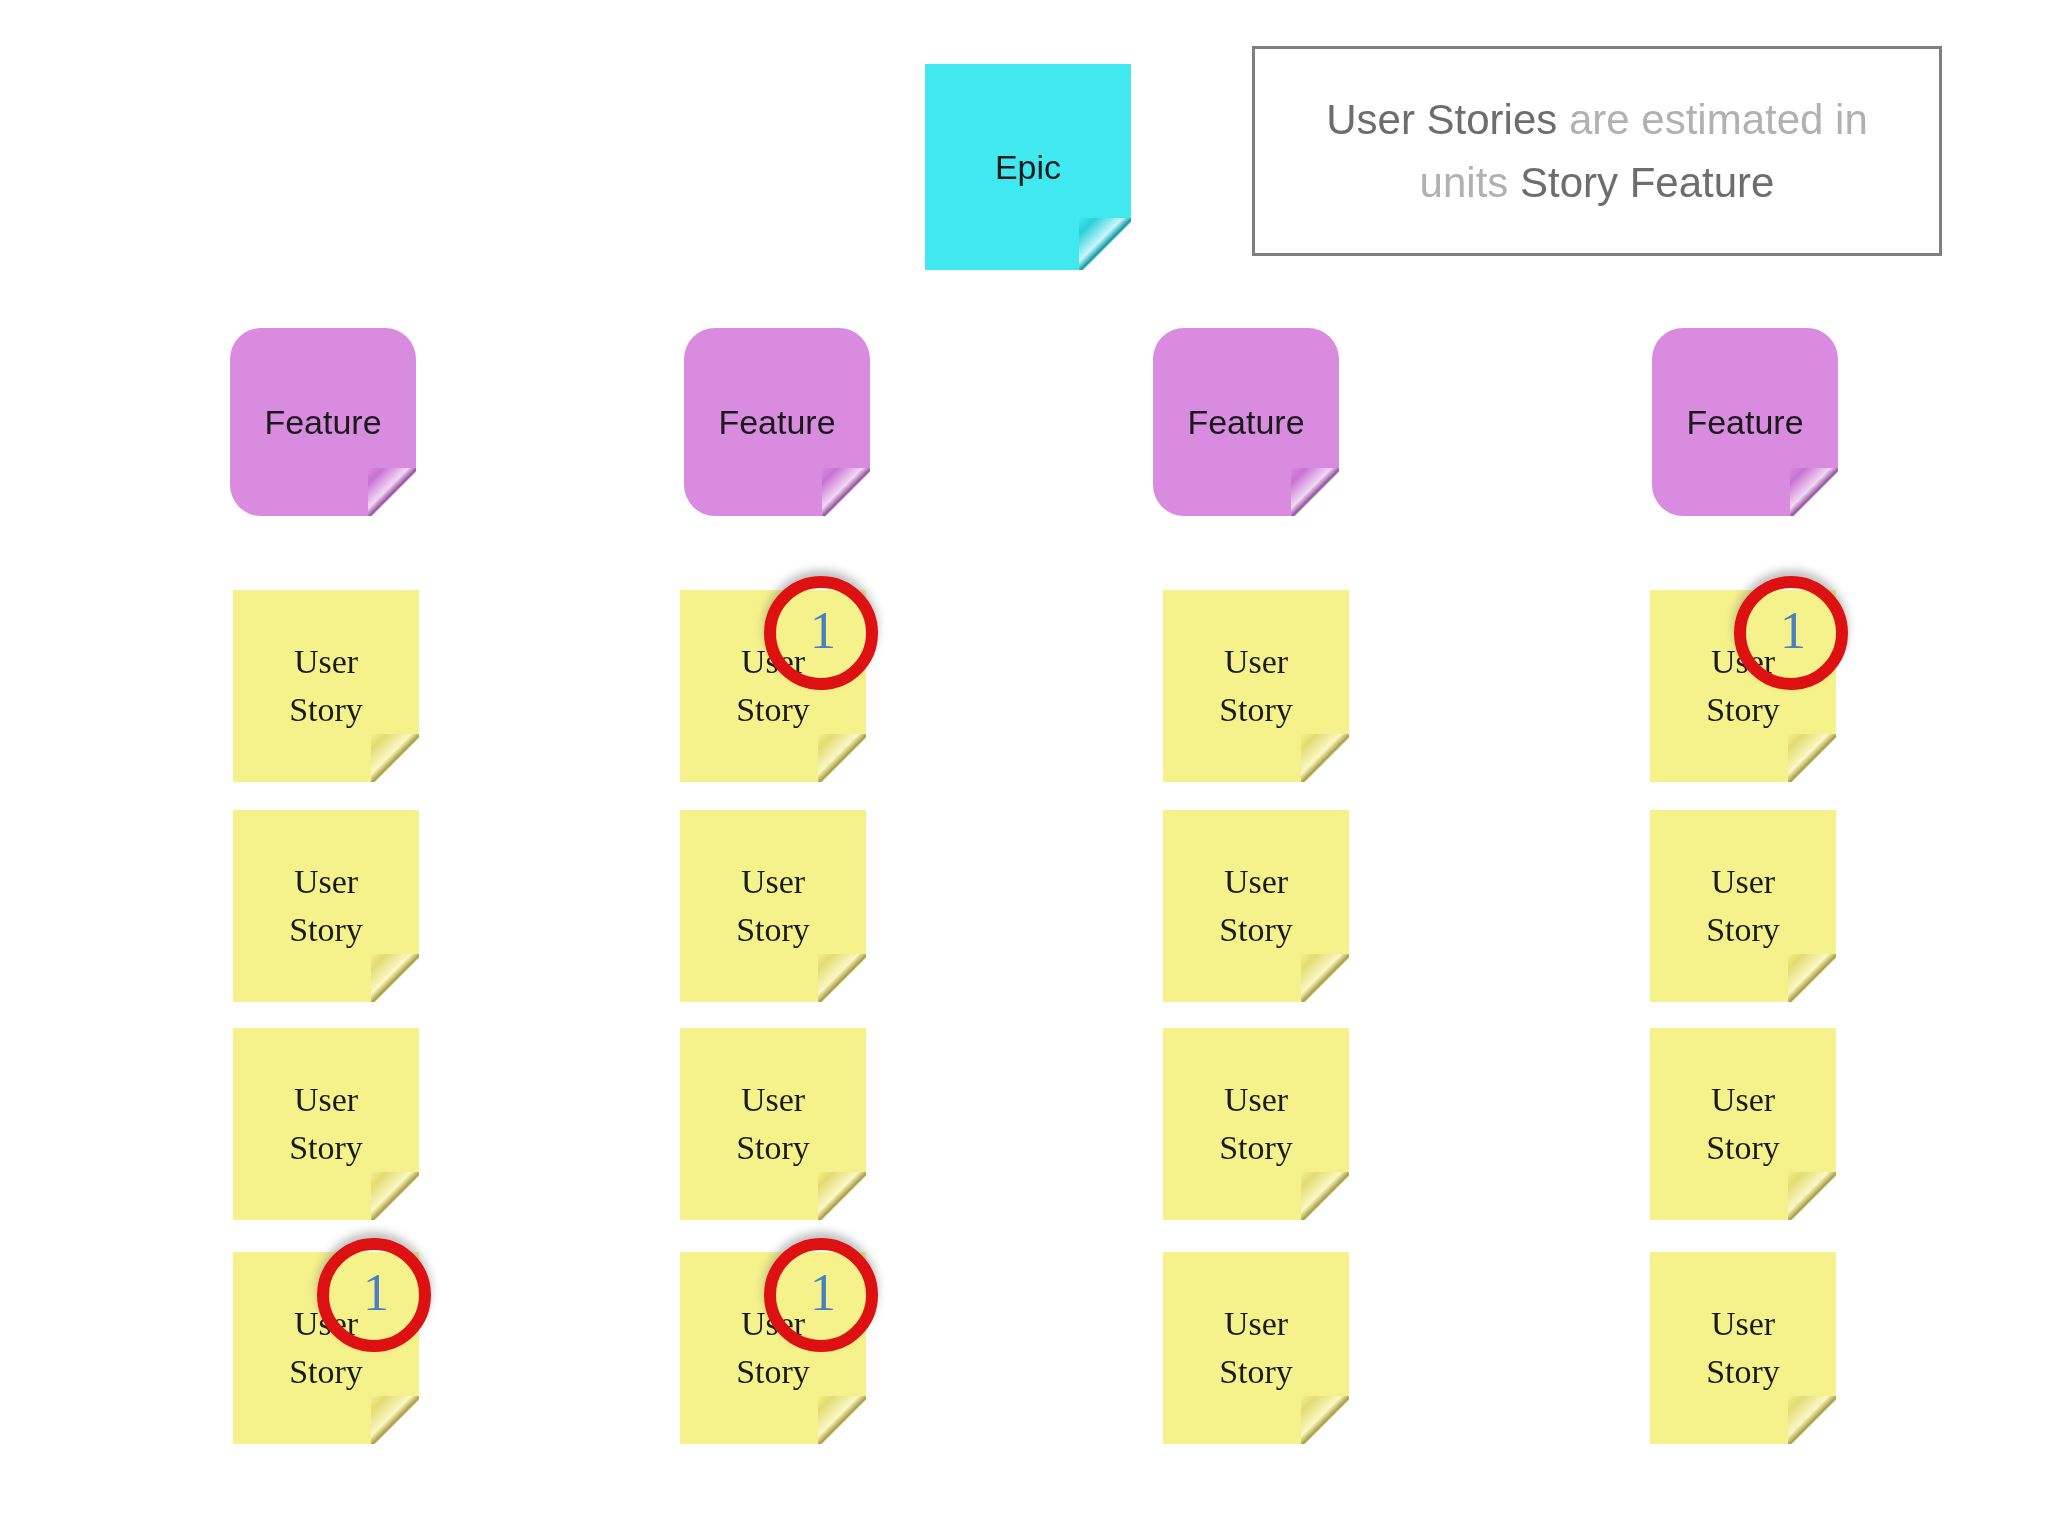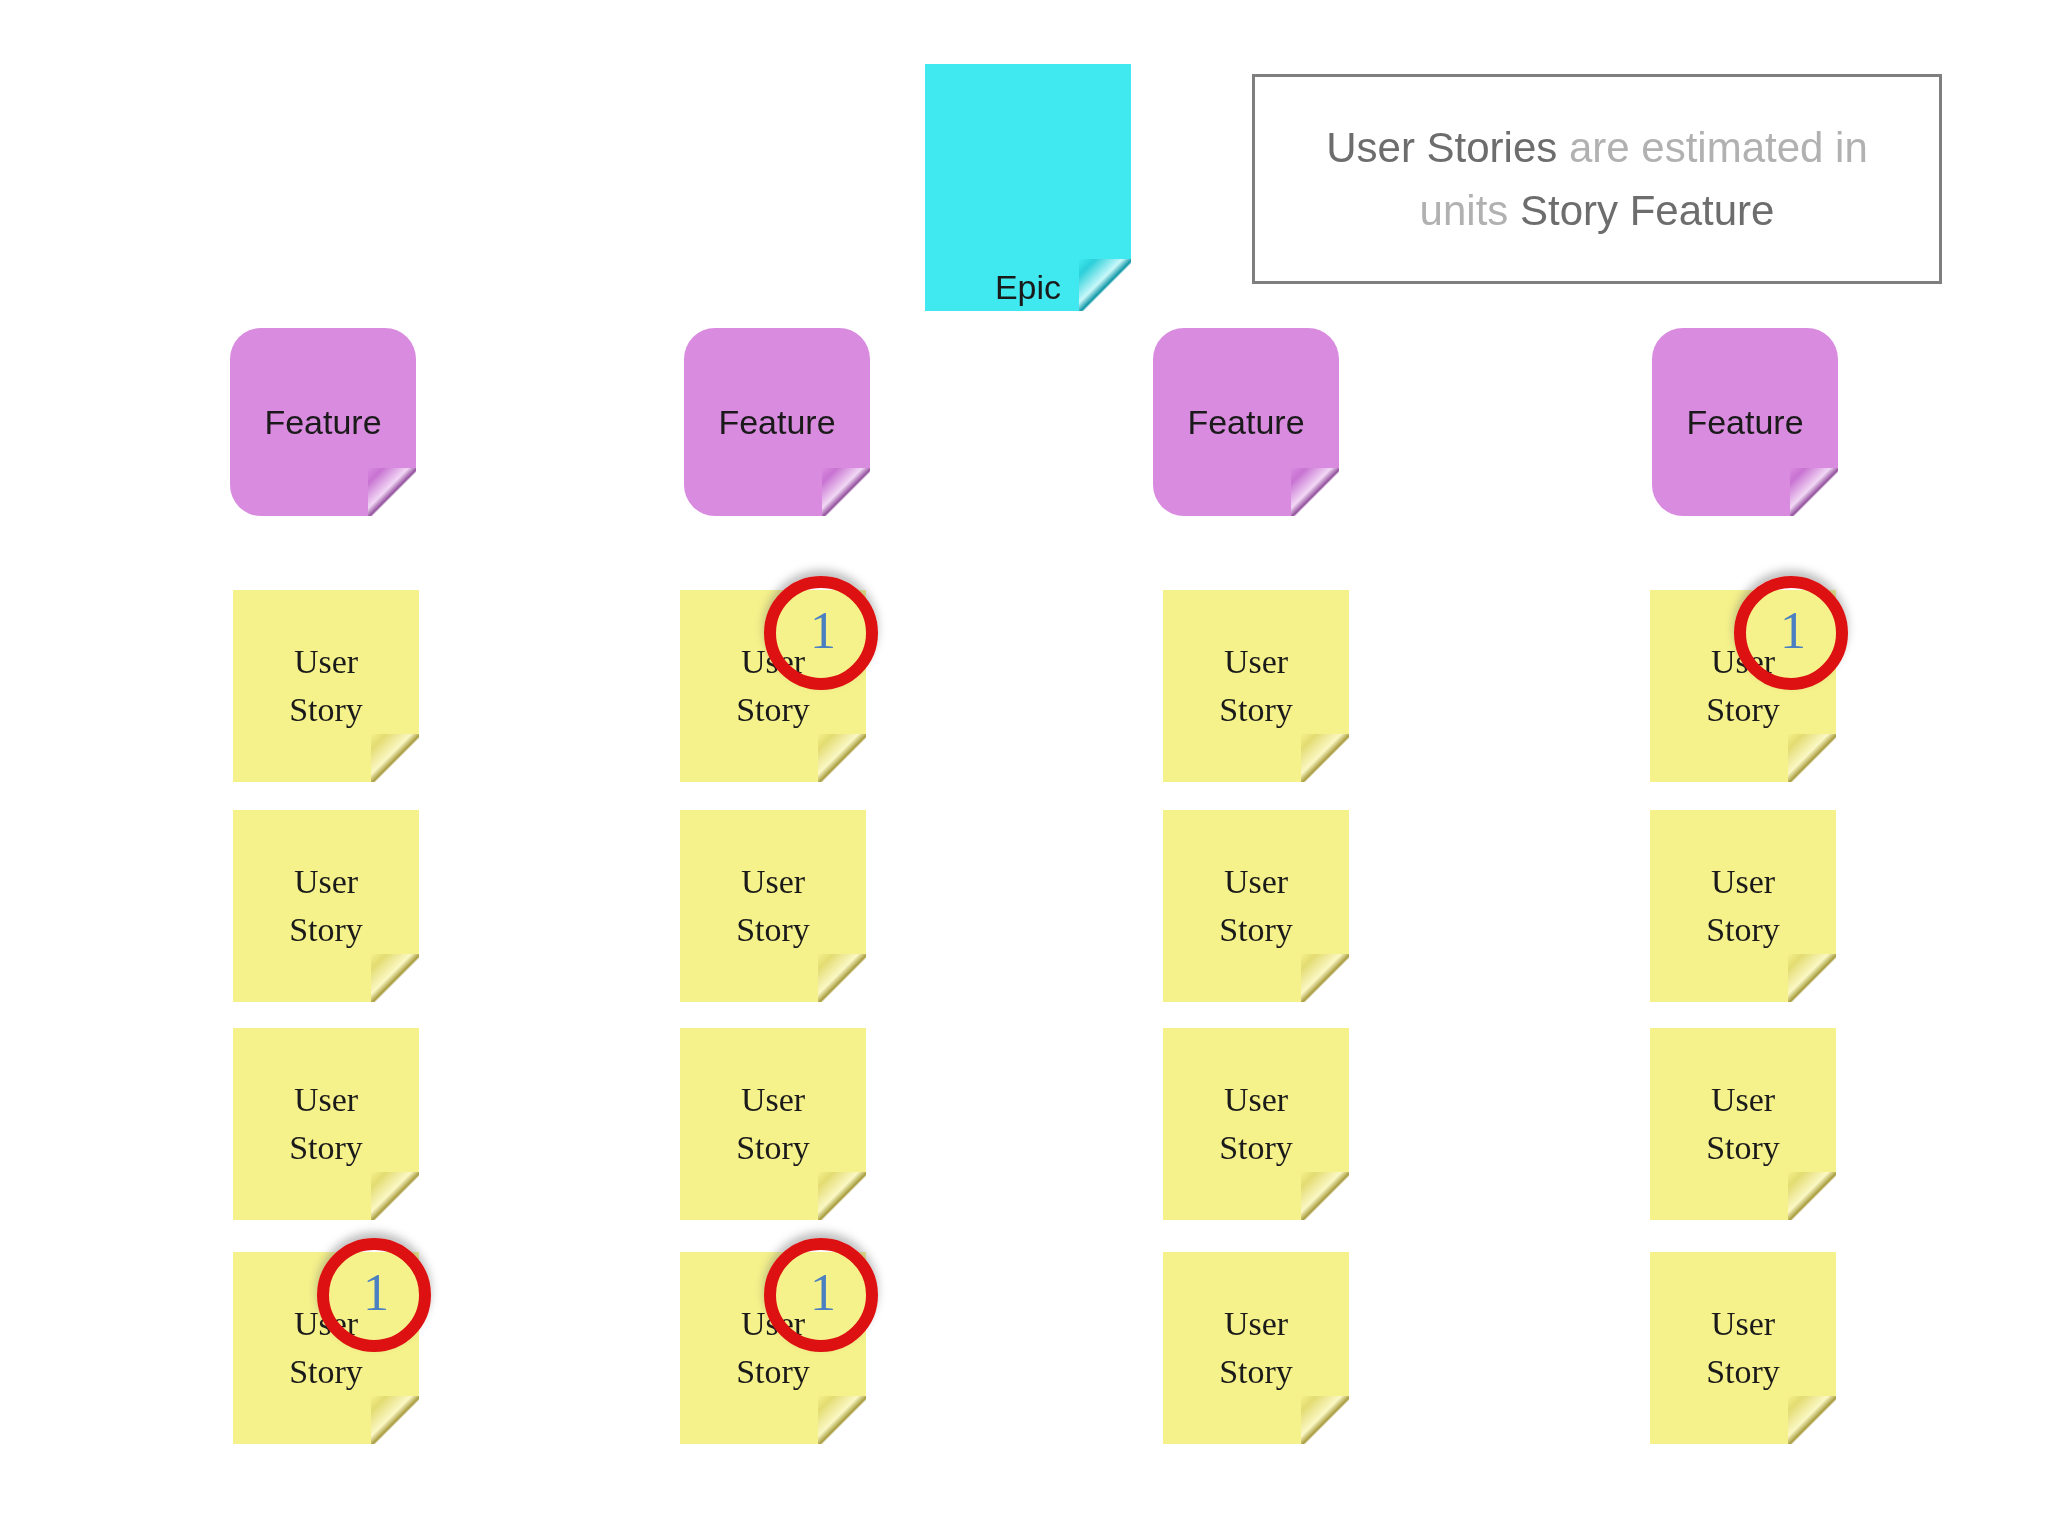--- a/index.html
+++ b/index.html
@@ -63,29 +63,29 @@
     transform: translate(2px, -2px);
   }
 
   .legend {
     position: absolute; left: 1252px; top: 46px;
     width: 690px; height: 210px;
     border: 3px solid var(--legend-border);
     background: #ffffff;
     display: flex; flex-direction: column; justify-content: center;
     text-align: center;
-    font-size: 42px; line-height: 1.5; margin-top: 28px;
+    font-size: 42px; line-height: 1.5;
   }
   .legend .tone-dark  { color: var(--legend-dark); }
   .legend .tone-light { color: var(--legend-light); }
 </style>
 </head>
 <body>
 
-<div class="note epic epic-note" style="left:925px; top:64px; width:206px; height:247px;align-items:flex-end;">
+<div class="note epic epic-note" style="left:925px; top:64px; width:206px; height:206px;">
   <span class="note-label">Epic</span>
   <span class="fold"></span>
 </div>
 
 <div class="legend" id="legend">
     <div><span class="tone-dark">User Stories</span><span class="tone-light"> are estimated in</span></div>
     <div><span class="tone-light">units </span><span class="tone-dark">Story Feature</span></div>
   </div>
 
 <div id="board">

